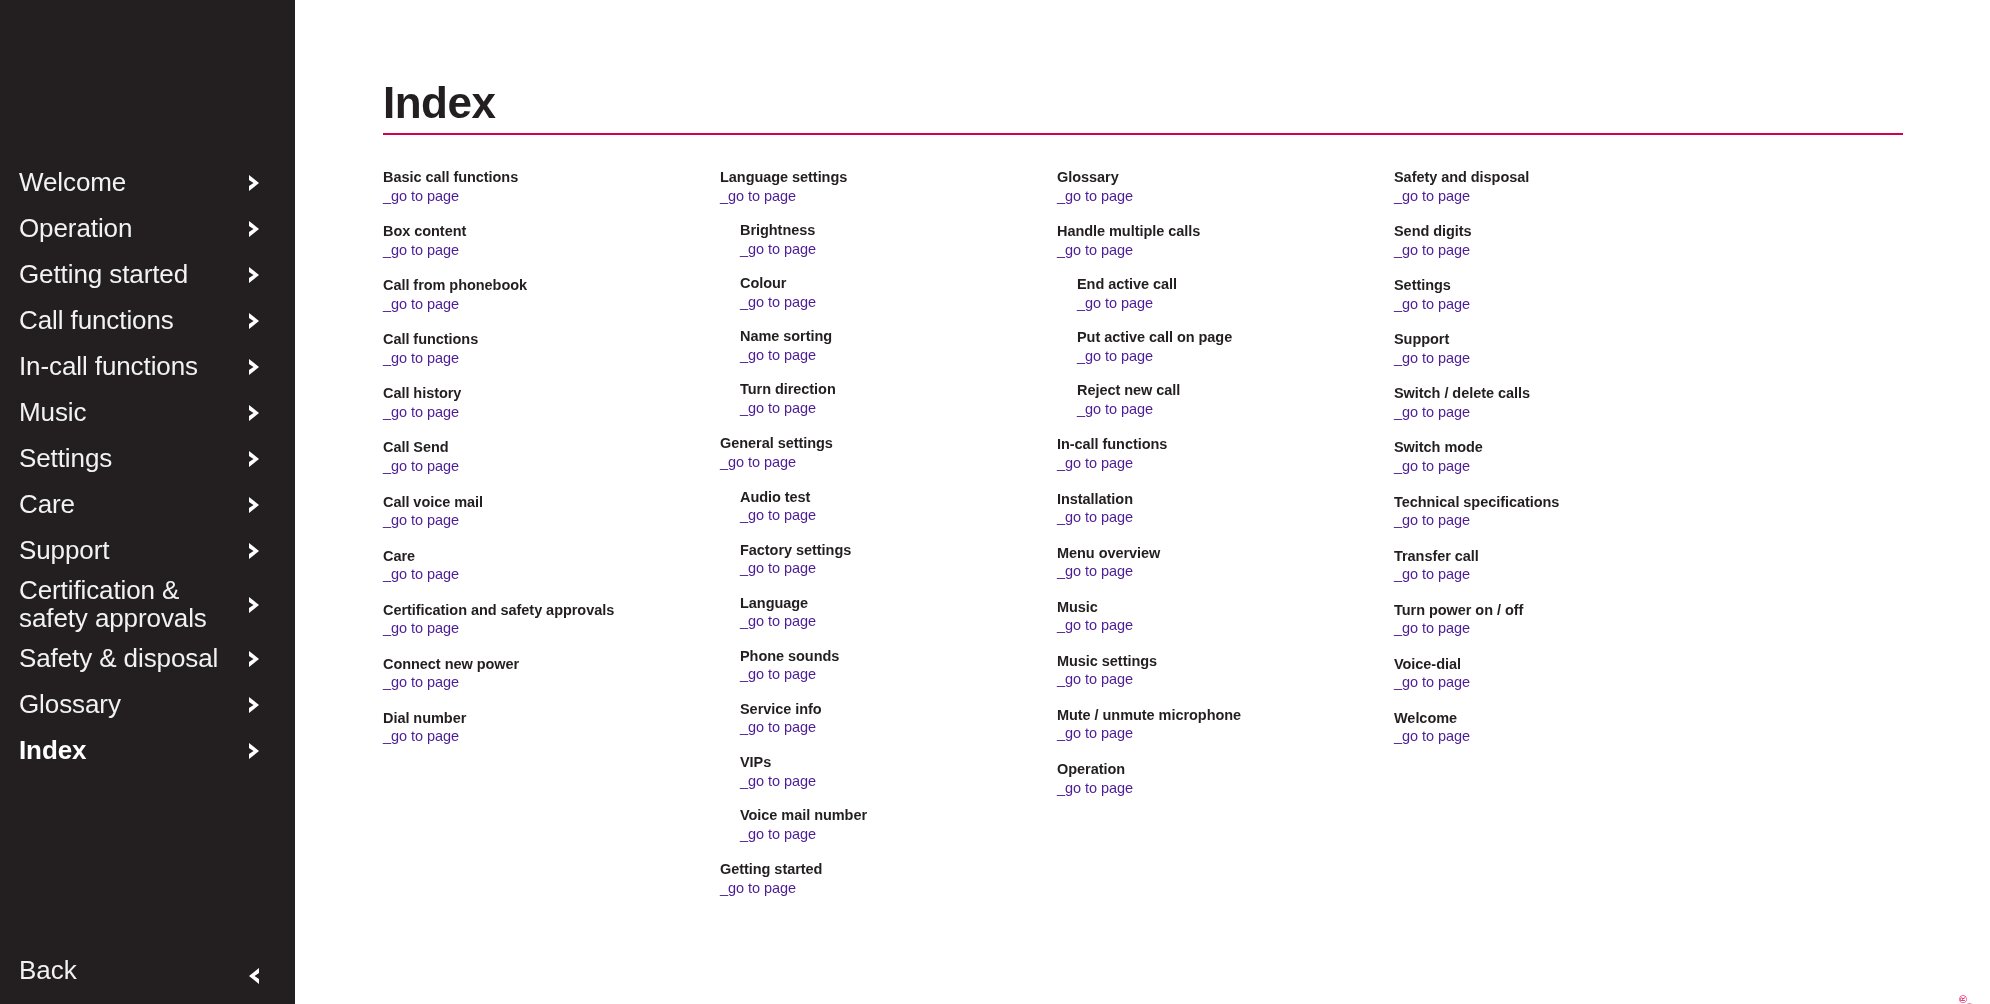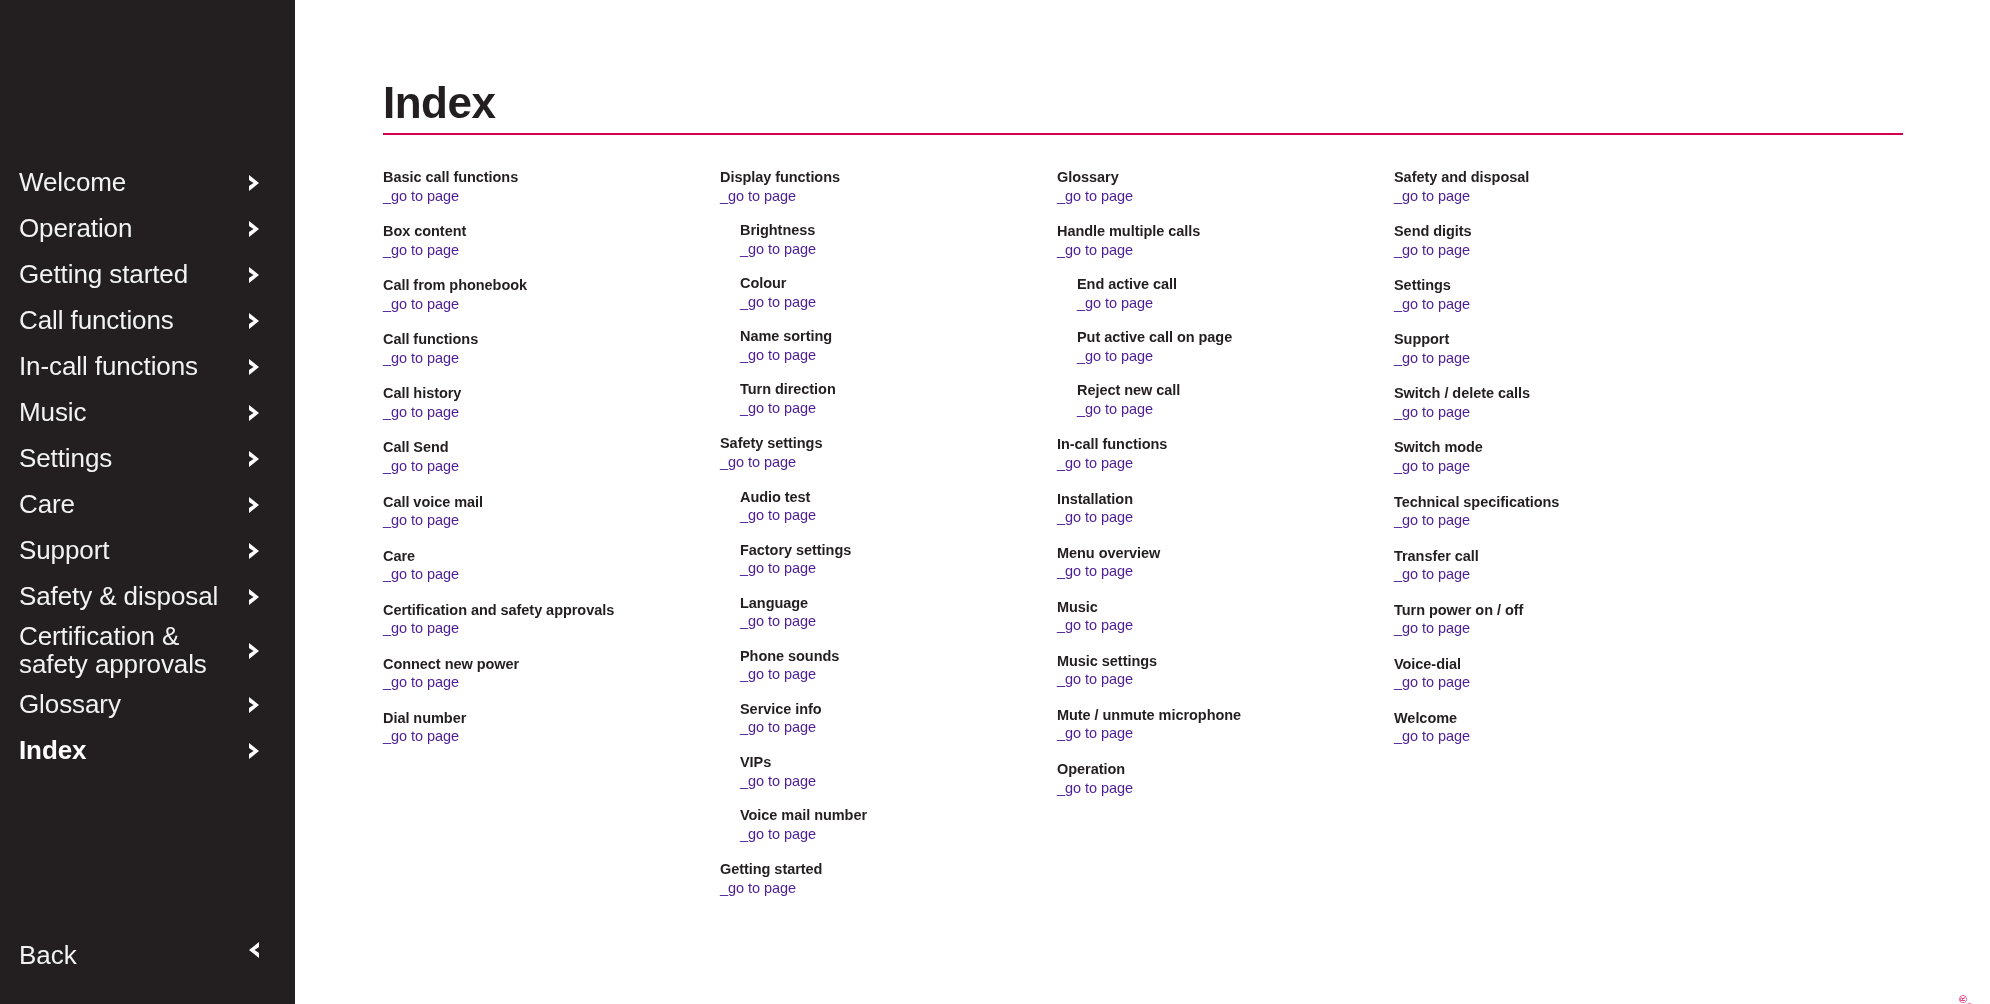--- a/index.html
+++ b/index.html
@@ -38,21 +38,21 @@
 
   .chev {
     width:18px; height:20px; flex:0 0 18px;
     position:relative;
   }
   .chev svg { display:block; }
 
   .back-row {
     position:absolute; left:0; bottom:18px;
     width:295px;
-    display:flex; align-items:flex-start; justify-content:space-between;
+    display:flex; align-items:flex-end; justify-content:space-between;
     padding:0 32px 0 19px;
     height:46px;
     cursor:pointer;
   }
   .back-label { color:#f2f2f2; font-size:26px; font-weight:400; }
 
   
   .main { position:absolute; left:295px; top:0; width:1695px; height:1004px; background:#fff; }
 
   .page-title {
@@ -179,31 +179,31 @@
           </span>
         </div>
         <div class="nav-item">
           <span class="nav-label">Support</span>
           <span class="chev">
             <svg width="18" height="20" viewBox="0 0 18 20" aria-hidden="true">
               <path d="M4 2 L14 10 L4 18 L4 13 L8.5 10 L4 7 Z" fill="#ffffff"></path>
             </svg>
           </span>
         </div>
-        <div class="nav-item">
-          <span class="nav-label">Safety &amp; disposal</span>
-          <span class="chev">
-            <svg width="18" height="20" viewBox="0 0 18 20" aria-hidden="true">
-              <path d="M4 2 L14 10 L4 18 L4 13 L8.5 10 L4 7 Z" fill="#ffffff"></path>
-            </svg>
-          </span>
-        </div>
         <div class="nav-item two-line">
           <span class="nav-label">Certification &amp;
 safety approvals</span>
+          <span class="chev">
+            <svg width="18" height="20" viewBox="0 0 18 20" aria-hidden="true">
+              <path d="M4 2 L14 10 L4 18 L4 13 L8.5 10 L4 7 Z" fill="#ffffff"></path>
+            </svg>
+          </span>
+        </div>
+        <div class="nav-item">
+          <span class="nav-label">Safety &amp; disposal</span>
           <span class="chev">
             <svg width="18" height="20" viewBox="0 0 18 20" aria-hidden="true">
               <path d="M4 2 L14 10 L4 18 L4 13 L8.5 10 L4 7 Z" fill="#ffffff"></path>
             </svg>
           </span>
         </div>
         <div class="nav-item">
           <span class="nav-label">Glossary</span>
           <span class="chev">
             <svg width="18" height="20" viewBox="0 0 18 20" aria-hidden="true">
@@ -277,42 +277,42 @@
             <div class="entry-title">Connect new power</div>
             <div class="entry-link">_go to page</div>
           </div>
           <div class="entry">
             <div class="entry-title">Dial number</div>
             <div class="entry-link">_go to page</div>
           </div>
         </div>
         <div class="col">
           <div class="entry" style="margin-bottom: 0px;">
-            <div class="entry-title">Display functions</div>
+            <div class="entry-title">Language settings</div>
             <div class="entry-link">_go to page</div>
           </div>
           <div class="entry sub">
             <div class="entry-title">Brightness</div>
             <div class="entry-link">_go to page</div>
           </div>
           <div class="entry sub">
             <div class="entry-title">Colour</div>
             <div class="entry-link">_go to page</div>
           </div>
           <div class="entry sub">
             <div class="entry-title">Name sorting</div>
             <div class="entry-link">_go to page</div>
           </div>
           <div class="entry sub">
             <div class="entry-title">Turn direction</div>
             <div class="entry-link">_go to page</div>
           </div>
           <div class="group-gap"></div>
           <div class="entry" style="margin-bottom: 0px;">
-            <div class="entry-title">Safety settings</div>
+            <div class="entry-title">General settings</div>
             <div class="entry-link">_go to page</div>
           </div>
           <div class="entry sub">
             <div class="entry-title">Audio test</div>
             <div class="entry-link">_go to page</div>
           </div>
           <div class="entry sub">
             <div class="entry-title">Factory settings</div>
             <div class="entry-link">_go to page</div>
           </div>

